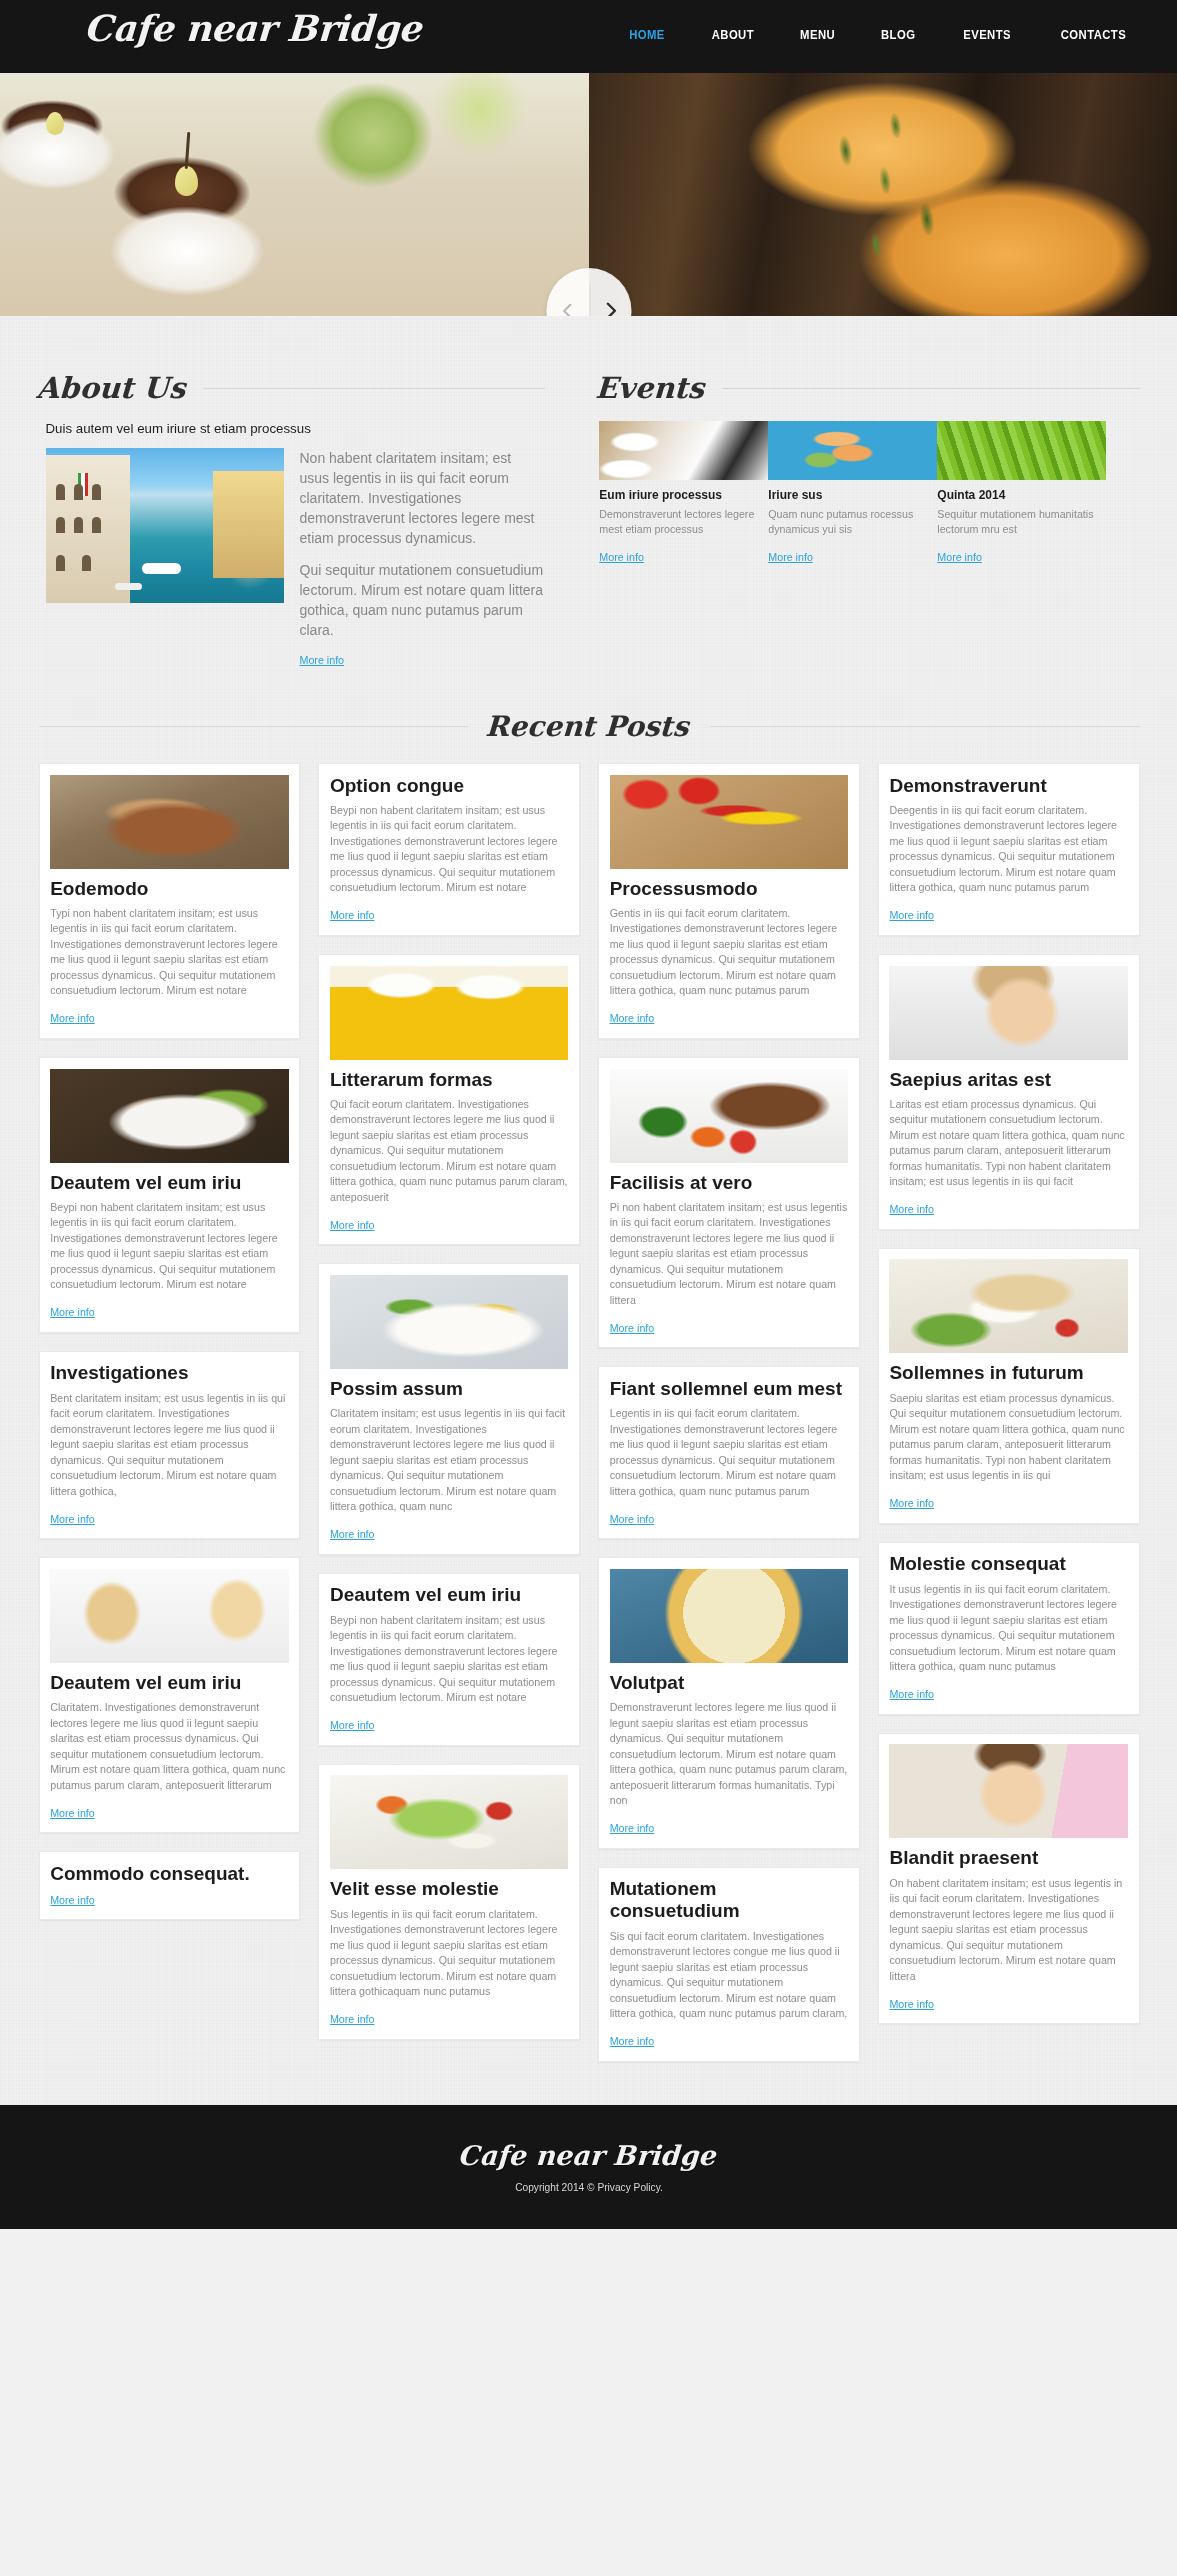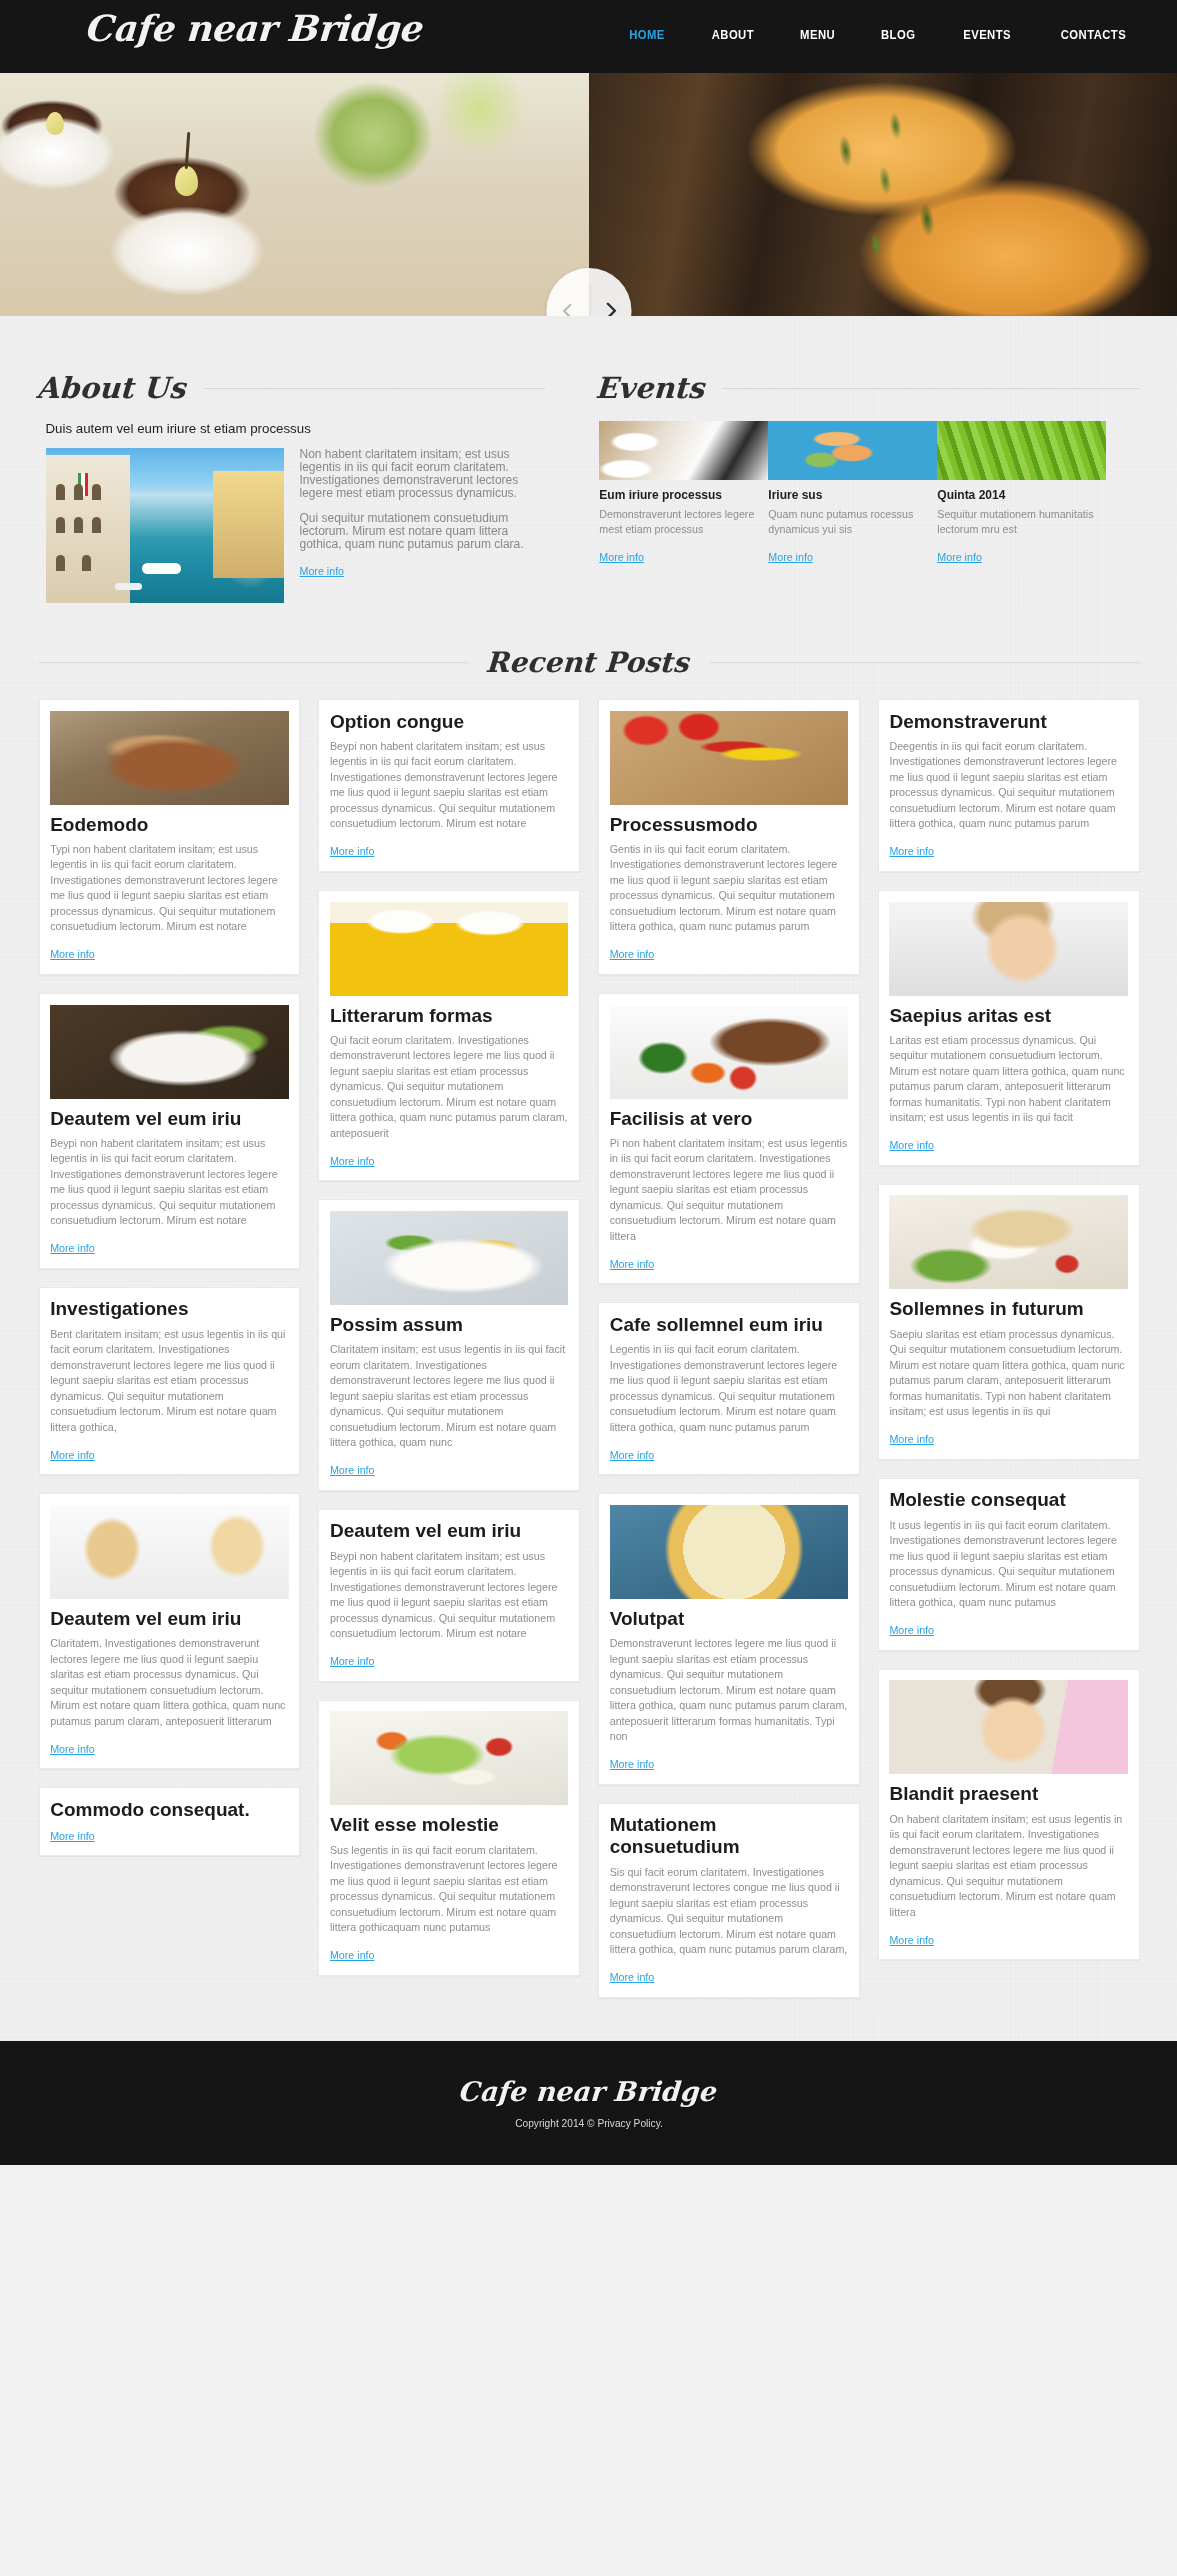--- a/index.html
+++ b/index.html
@@ -115,21 +115,21 @@
     background:linear-gradient(180deg,#efe8d8,#d9cbae); }
   .about-img .bldgR { position:absolute; right:0; top:23px; width:71px; height:107px;
     background:linear-gradient(180deg,#f0d98e,#cfae6b); }
   .about-img .win { position:absolute; background:#6d5a42; width:9px; height:16px; border-radius:4.4px 4.4px 0 0; }
   .about-img .boat { position:absolute; width:39px; height:10.7px; background:#fff; border-radius:5.3px; left:96px; top:115px; }
   .about-img .boat2 { position:absolute; width:27px; height:7px; background:#efefef; border-radius:4.4px; left:69px; top:135px; }
   .about-img .flag { position:absolute; left:32px; top:25px; width:10.7px; height:23px;
     background:linear-gradient(90deg,#3a9a48 0 34%, #fff 34% 67%, #cf2b2b 67% 100%); }
 
   .about-text { flex:1; }
-  .about-text p { font-size:12px; line-height:13px; color:#888888; margin-bottom:11.5px; }
+  .about-text p { font-size:14px; line-height:20px; color:#888888; margin-bottom:11.5px; }
   a.more {
     font-size:10.7px; color:#29a3e3; display:inline-block;
   }
 
   
   .events-grid { display:flex; margin-left:1.8px; }
   .event { width:169px; }
   .event-img { width:169px; height:59px; }
   .ev1 { background:
       radial-gradient(ellipse 36px 14px at 36px 21px, #fff 0 55%, rgba(255,255,255,0) 70%),
@@ -346,21 +346,21 @@
         <div class="mcol">
           <article class="card"><h3>Option congue</h3><p>Beypi non habent claritatem insitam; est usus legentis in iis qui facit eorum claritatem. Investigationes demonstraverunt lectores legere me lius quod ii legunt saepiu slaritas est etiam processus dynamicus. Qui sequitur mutationem consuetudium lectorum. Mirum est notare</p><a class="more" href="#">More info</a></article>
           <article class="card"><div class="thumb t-beer"></div><h3>Litterarum formas</h3><p>Qui facit eorum claritatem. Investigationes demonstraverunt lectores legere me lius quod ii legunt saepiu slaritas est etiam processus dynamicus. Qui sequitur mutationem consuetudium lectorum. Mirum est notare quam littera gothica, quam nunc putamus parum claram, anteposuerit</p><a class="more" href="#">More info</a></article>
           <article class="card"><div class="thumb t-pasta"></div><h3>Possim assum</h3><p>Claritatem insitam; est usus legentis in iis qui facit eorum claritatem. Investigationes demonstraverunt lectores legere me lius quod ii legunt saepiu slaritas est etiam processus dynamicus. Qui sequitur mutationem consuetudium lectorum. Mirum est notare quam littera gothica, quam nunc</p><a class="more" href="#">More info</a></article>
           <article class="card"><h3>Deautem vel eum iriu</h3><p>Beypi non habent claritatem insitam; est usus legentis in iis qui facit eorum claritatem. Investigationes demonstraverunt lectores legere me lius quod ii legunt saepiu slaritas est etiam processus dynamicus. Qui sequitur mutationem consuetudium lectorum. Mirum est notare</p><a class="more" href="#">More info</a></article>
           <article class="card"><div class="thumb t-salad"></div><h3>Velit esse molestie</h3><p>Sus legentis in iis qui facit eorum claritatem. Investigationes demonstraverunt lectores legere me lius quod ii legunt saepiu slaritas est etiam processus dynamicus. Qui sequitur mutationem consuetudium lectorum. Mirum est notare quam littera gothicaquam nunc putamus</p><a class="more" href="#">More info</a></article>
         </div>
         <div class="mcol">
           <article class="card"><div class="thumb t-pepper"></div><h3>Processusmodo</h3><p>Gentis in iis qui facit eorum claritatem. Investigationes demonstraverunt lectores legere me lius quod ii legunt saepiu slaritas est etiam processus dynamicus. Qui sequitur mutationem consuetudium lectorum. Mirum est notare quam littera gothica, quam nunc putamus parum</p><a class="more" href="#">More info</a></article>
           <article class="card"><div class="thumb t-steak2"></div><h3>Facilisis at vero</h3><p>Pi non habent claritatem insitam; est usus legentis in iis qui facit eorum claritatem. Investigationes demonstraverunt lectores legere me lius quod ii legunt saepiu slaritas est etiam processus dynamicus. Qui sequitur mutationem consuetudium lectorum. Mirum est notare quam littera</p><a class="more" href="#">More info</a></article>
-          <article class="card"><h3>Cafe sollemnel eum iriu</h3><p>Legentis in iis qui facit eorum claritatem. Investigationes demonstraverunt lectores legere me lius quod ii legunt saepiu slaritas est etiam processus dynamicus. Qui sequitur mutationem consuetudium lectorum. Mirum est notare quam littera gothica, quam nunc putamus parum</p><a class="more" href="#">More info</a></article>
+          <article class="card"><h3>Fiant sollemnel eum mest</h3><p>Legentis in iis qui facit eorum claritatem. Investigationes demonstraverunt lectores legere me lius quod ii legunt saepiu slaritas est etiam processus dynamicus. Qui sequitur mutationem consuetudium lectorum. Mirum est notare quam littera gothica, quam nunc putamus parum</p><a class="more" href="#">More info</a></article>
           <article class="card"><div class="thumb t-pizza"></div><h3>Volutpat</h3><p>Demonstraverunt lectores legere me lius quod ii legunt saepiu slaritas est etiam processus dynamicus. Qui sequitur mutationem consuetudium lectorum. Mirum est notare quam littera gothica, quam nunc putamus parum claram, anteposuerit litterarum formas humanitatis. Typi non</p><a class="more" href="#">More info</a></article>
           <article class="card"><h3>Mutationem consuetudium</h3><p>Sis qui facit eorum claritatem. Investigationes demonstraverunt lectores congue me lius quod ii legunt saepiu slaritas est etiam processus dynamicus. Qui sequitur mutationem consuetudium lectorum. Mirum est notare quam littera gothica, quam nunc putamus parum claram,</p><a class="more" href="#">More info</a></article>
         </div>
         <div class="mcol">
           <article class="card"><h3>Demonstraverunt</h3><p>Deegentis in iis qui facit eorum claritatem. Investigationes demonstraverunt lectores legere me lius quod ii legunt saepiu slaritas est etiam processus dynamicus. Qui sequitur mutationem consuetudium lectorum. Mirum est notare quam littera gothica, quam nunc putamus parum</p><a class="more" href="#">More info</a></article>
           <article class="card"><div class="thumb t-woman"></div><h3>Saepius aritas est</h3><p>Laritas est etiam processus dynamicus. Qui sequitur mutationem consuetudium lectorum. Mirum est notare quam littera gothica, quam nunc putamus parum claram, anteposuerit litterarum formas humanitatis. Typi non habent claritatem insitam; est usus legentis in iis qui facit</p><a class="more" href="#">More info</a></article>
           <article class="card"><div class="thumb t-fish"></div><h3>Sollemnes in futurum</h3><p>Saepiu slaritas est etiam processus dynamicus. Qui sequitur mutationem consuetudium lectorum. Mirum est notare quam littera gothica, quam nunc putamus parum claram, anteposuerit litterarum formas humanitatis. Typi non habent claritatem insitam; est usus legentis in iis qui</p><a class="more" href="#">More info</a></article>
           <article class="card"><h3>Molestie consequat</h3><p>It usus legentis in iis qui facit eorum claritatem. Investigationes demonstraverunt lectores legere me lius quod ii legunt saepiu slaritas est etiam processus dynamicus. Qui sequitur mutationem consuetudium lectorum. Mirum est notare quam littera gothica, quam nunc putamus</p><a class="more" href="#">More info</a></article>
           <article class="card"><div class="thumb t-woman2"></div><h3>Blandit praesent</h3><p>On habent claritatem insitam; est usus legentis in iis qui facit eorum claritatem. Investigationes demonstraverunt lectores legere me lius quod ii legunt saepiu slaritas est etiam processus dynamicus. Qui sequitur mutationem consuetudium lectorum. Mirum est notare quam littera</p><a class="more" href="#">More info</a></article>
         </div>

